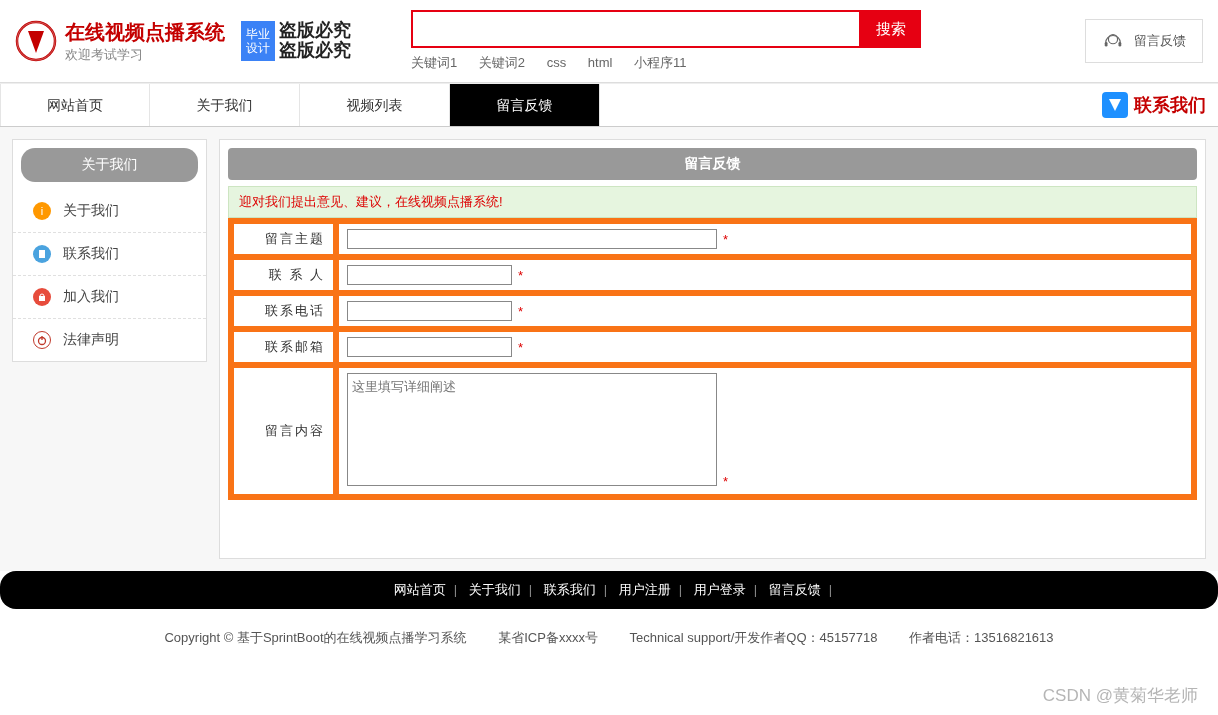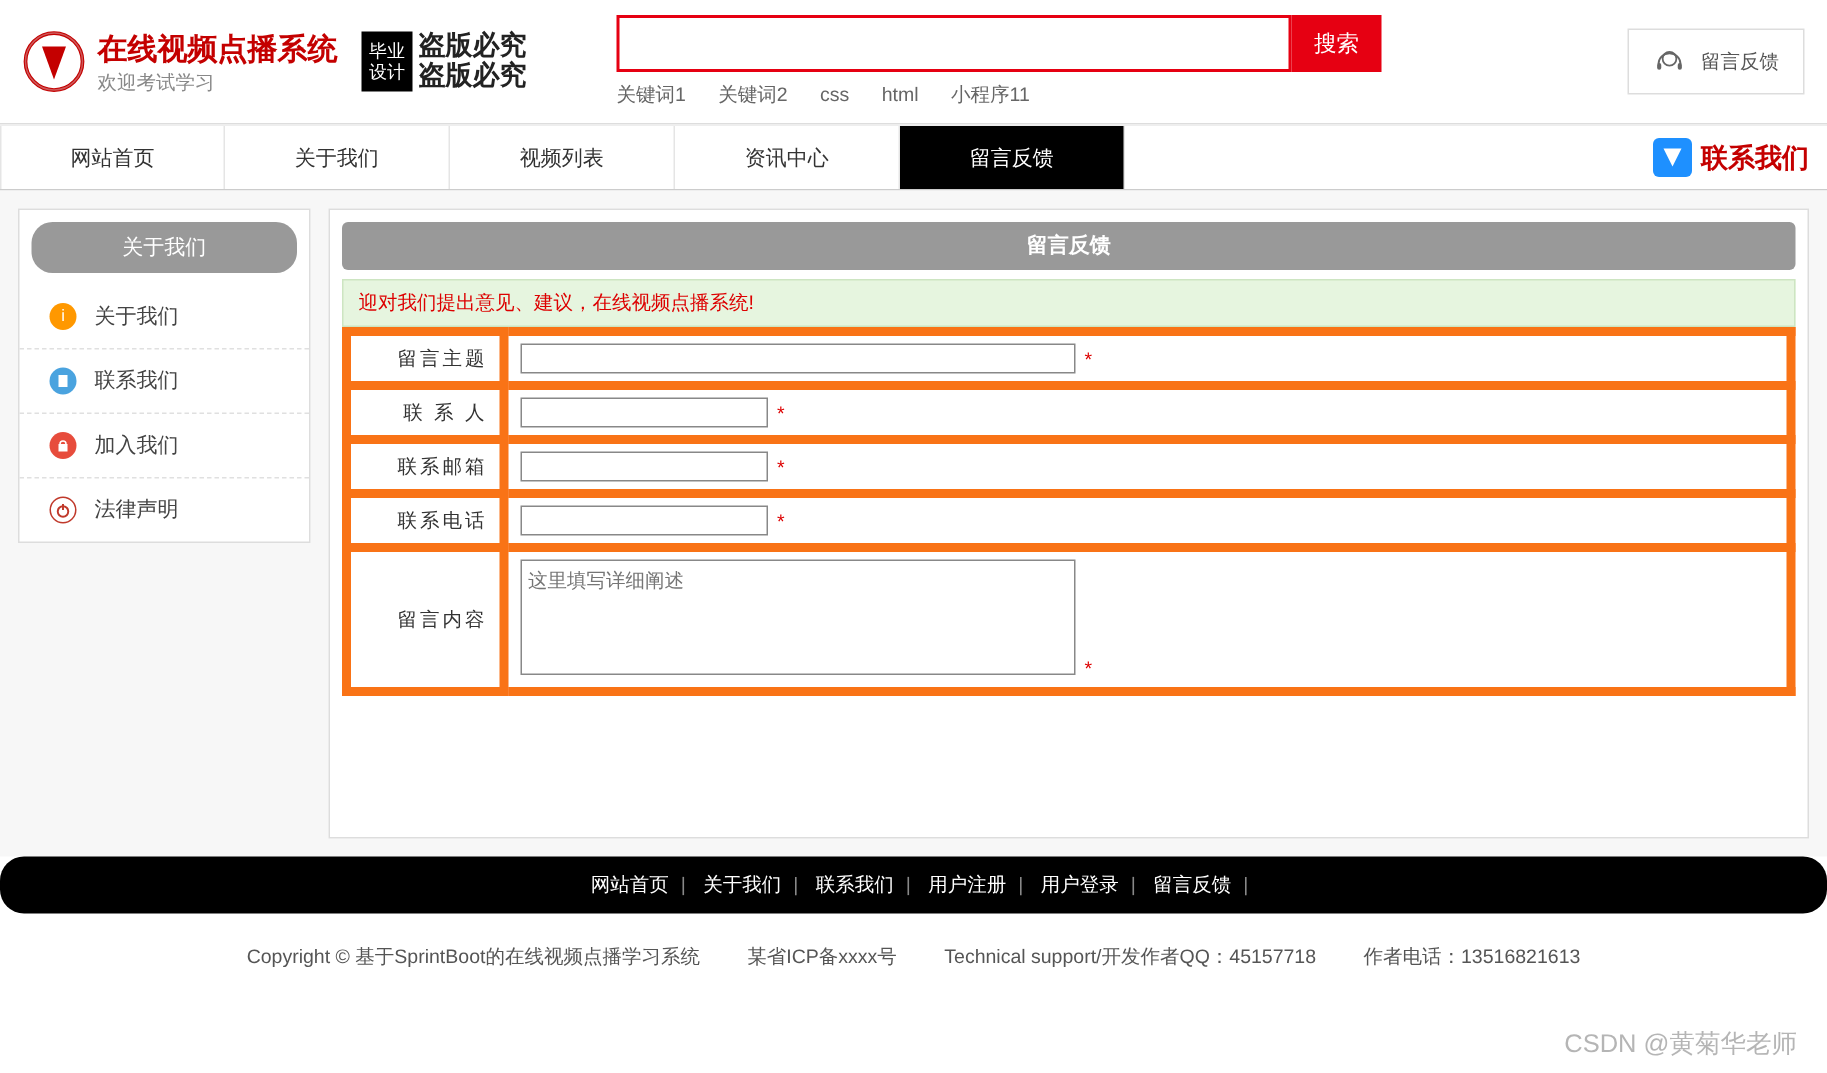--- a/index.html
+++ b/index.html
@@ -7,21 +7,21 @@
 a { text-decoration: none; color: inherit; }
 
 
 .header { display: flex; align-items: center; padding: 10px 15px; border-bottom: 1px solid #ddd; }
 .logo-area { display: flex; align-items: center; gap: 8px; }
 .logo-svg { width: 42px; height: 42px; }
 .title-block { display: flex; flex-direction: column; font-family: Liberation Serif, serif; }
 .site-title { color: #c40000; font-size: 20px; font-weight: bold; }
 .site-sub { color: #888; font-size: 13px; margin-top: 0; }
 .badge-block { display: flex; align-items: center; margin-left: 8px; gap: 4px; }
-.red-badge { background: #000000; color: #fff; font-size: 12px; padding: 6px 4px; line-height: 1.2; text-align: center; width: 34px; }
+.red-badge { background: #3b82f6; color: #fff; font-size: 12px; padding: 6px 4px; line-height: 1.2; text-align: center; width: 34px; }
 .script-text { display: flex; flex-direction: column; font-family: "STXingkai","KaiTi",cursive; font-size: 18px; line-height: 1.1; color: #222; font-weight: bold; }
 
 .search-block { margin-left: 60px; }
 .search-row { display: flex; }
 .search-input { width: 450px; height: 38px; border: 2px solid #e60012; padding: 0 8px; font-size: 14px; outline: none; }
 .search-btn { width: 60px; height: 38px; background: #e60012; color: #fff; border: none; font-size: 15px; cursor: pointer; }
 .keywords { margin-top: 6px; font-size: 13px; color: #666; }
 .keywords span { margin-right: 18px; cursor: pointer; }
 
 .top-link { margin-left: auto; display: flex; align-items: center; gap: 10px; border: 1px solid #ddd; padding: 10px 16px; font-size: 13px; color: #555; cursor: pointer; }
@@ -48,21 +48,21 @@
 .si-red { background: #e74c3c; }
 .si-gray { background: #fff; border: 1.5px solid #c0392b; }
 
 .content { flex: 1; background: #fff; border: 1px solid #ddd; padding: 8px; min-height: 420px; }
 .content-header { background: #999; color: #fff; text-align: center; padding: 7px 0; border-radius: 4px; font-size: 14px; font-weight: bold; }
 .notice-bar { background: #e6f5df; color: #d00; padding: 6px 10px; border: 1px solid #cde5c2; margin-top: 6px; font-size: 13px; }
 .form-table { width: 100%; border-collapse: collapse; margin-top: 0; }
 .form-table td { border: 6px solid #f97316; padding: 5px 8px; font-size: 13px; vertical-align: middle; }
 .form-table td.label { width: 105px; text-align: right; color: #333; letter-spacing: 2px; }
 .form-table input[type=text] { height: 20px; border: 1px solid #888; padding: 0 4px; font-size: 13px; }
-.form-table textarea { width: 370px; height: 77px; border: 1px solid #888; padding: 4px; font-size: 13px; font-family: inherit; resize: none; }
+.form-table textarea { width: 370px; height: 113px; border: 1px solid #888; padding: 4px; font-size: 13px; font-family: inherit; resize: none; }
 .req { color: #d00; margin-left: 6px; }
 .submit-btn { padding: 3px 10px; border: 1px solid #888; background: #efefef; cursor: pointer; font-size: 13px; }
 
 
 .footer-nav { background: #000; color: #fff; text-align: center; padding: 10px 0; font-size: 13px; border-radius: 16px; }
 .footer-nav a { color: #fff; margin: 0 8px; }
 .footer-nav .sep { color: #888; }
 .copyright { text-align: center; padding: 20px 0 30px; color: #555; font-size: 13px; }
 .copyright span { margin: 0 14px; }
 
@@ -116,21 +116,20 @@
       <rect x="18" y="13" width="3" height="5" rx="1.5" fill="#666"></rect>
     </svg>
     <span>留言反馈</span>
   </div>
 </div>
 
 <div class="nav">
   <div class="nav-item">网站首页</div>
   <div class="nav-item">关于我们</div>
   <div class="nav-item">视频列表</div>
-  <div class="nav-item">资讯中心</div>
   <div class="nav-item active">留言反馈</div>
   <div class="nav-right">
     <div class="contact-icon">
       <svg width="16" height="16" viewBox="0 0 16 16">
           <path d="M2 2 L14 2 L8 14 Z" fill="#fff"></path>
         </svg>
     </div>
     <span class="nav-right-text">联系我们</span>
   </div>
 </div>
@@ -177,25 +176,25 @@
       <tbody>
           <tr>
         <td class="label">留言主题</td>
         <td><input type="text" style="width: 370px;"><span class="req">*</span></td>
       </tr>
       <tr>
         <td class="label">联 系 人</td>
         <td><input type="text" style="width: 165px;"><span class="req">*</span></td>
       </tr>
       <tr>
+        <td class="label">联系电话</td>
+        <td><input type="text" style="width: 165px;"><span class="req">*</span></td>
+      </tr>
+      <tr>
         <td class="label">联系邮箱</td>
-        <td><input type="text" style="width: 165px;"><span class="req">*</span></td>
-      </tr>
-      <tr>
-        <td class="label">联系电话</td>
         <td><input type="text" style="width: 165px;"><span class="req">*</span></td>
       </tr>
       <tr>
         <td class="label">留言内容</td>
         <td><textarea placeholder="这里填写详细阐述" style=""></textarea><span class="req">*</span></td>
       </tr>
     </tbody>
       </table>
   </div>
 </div>

